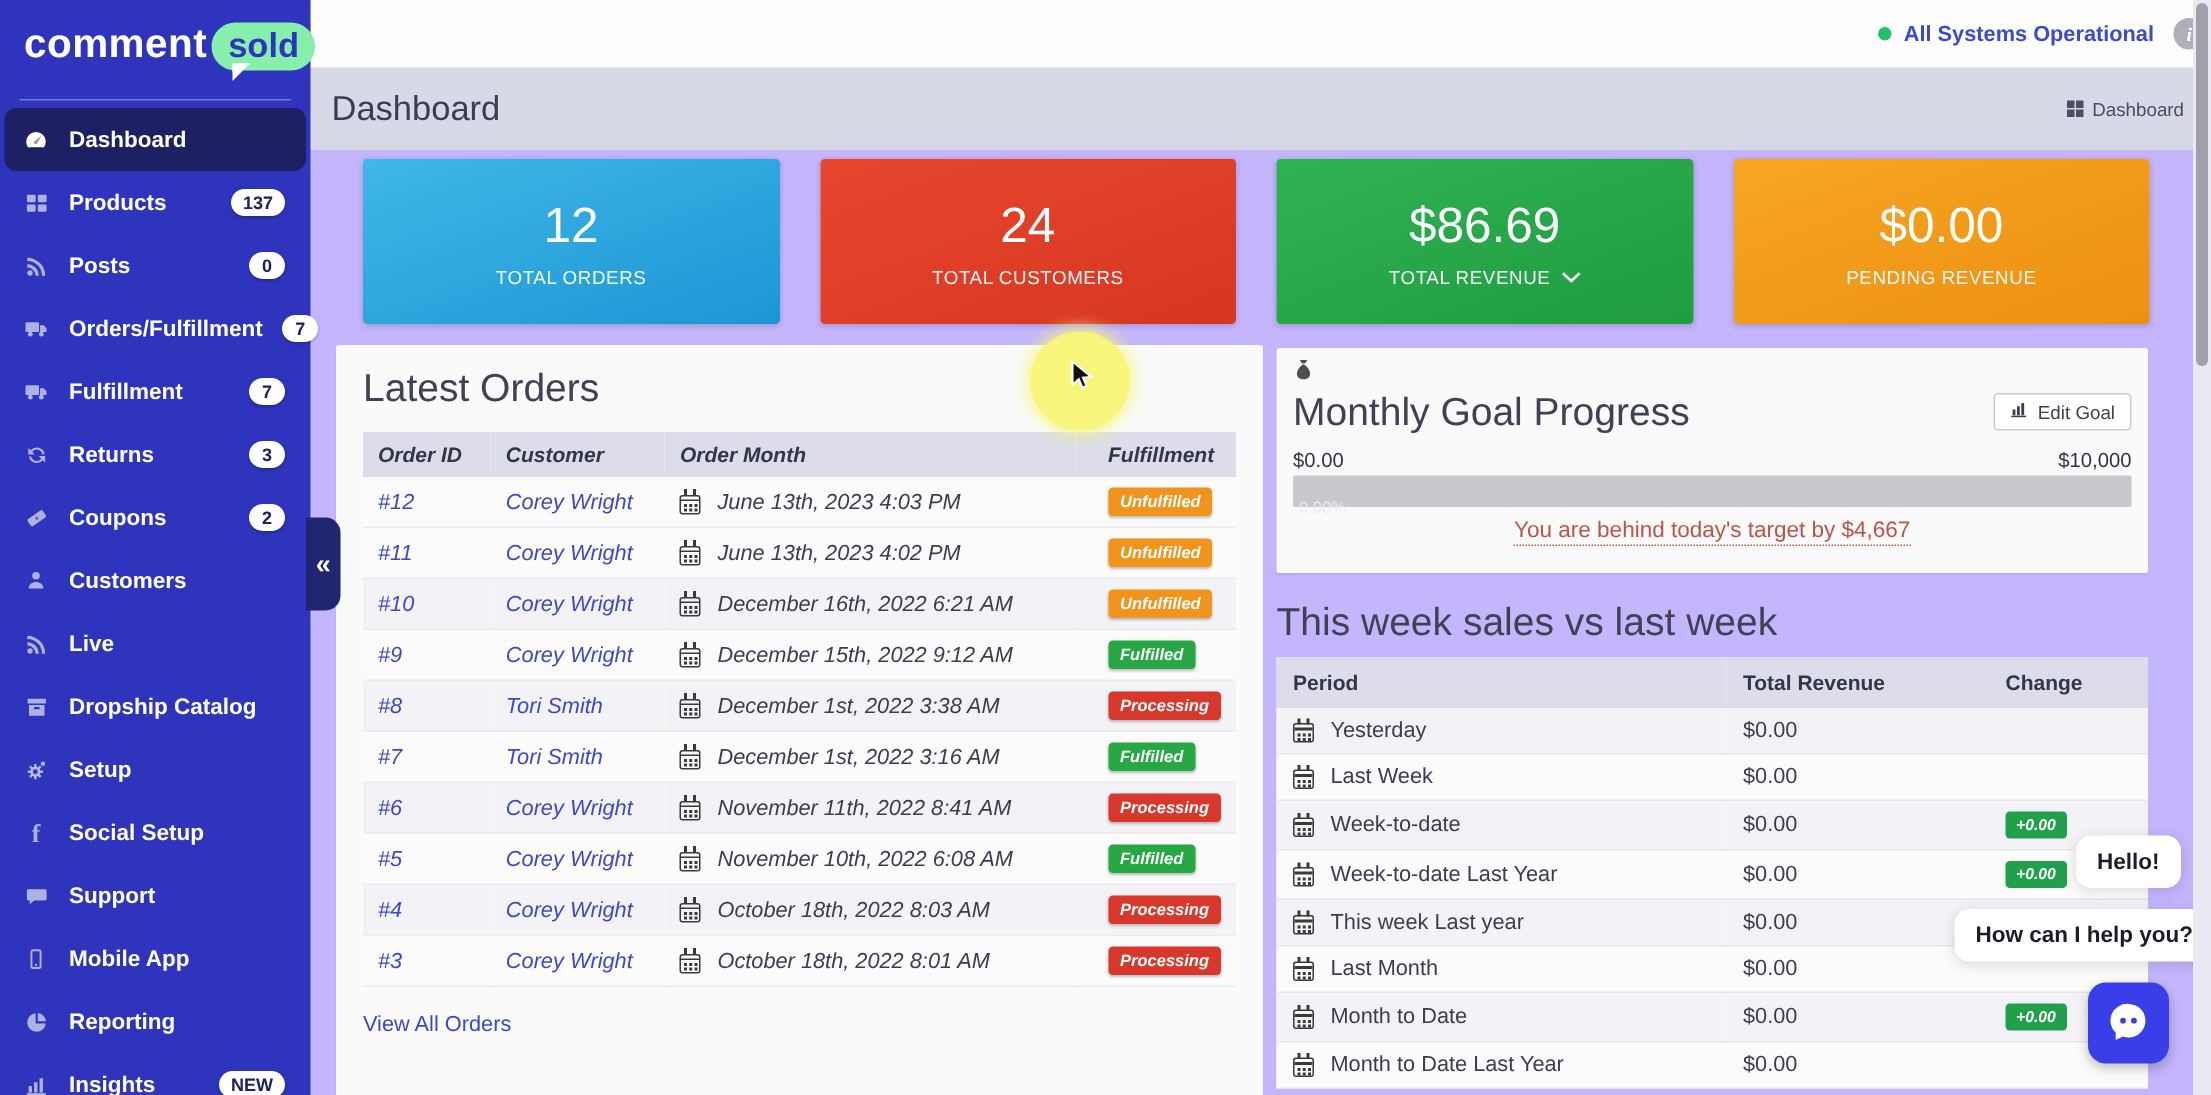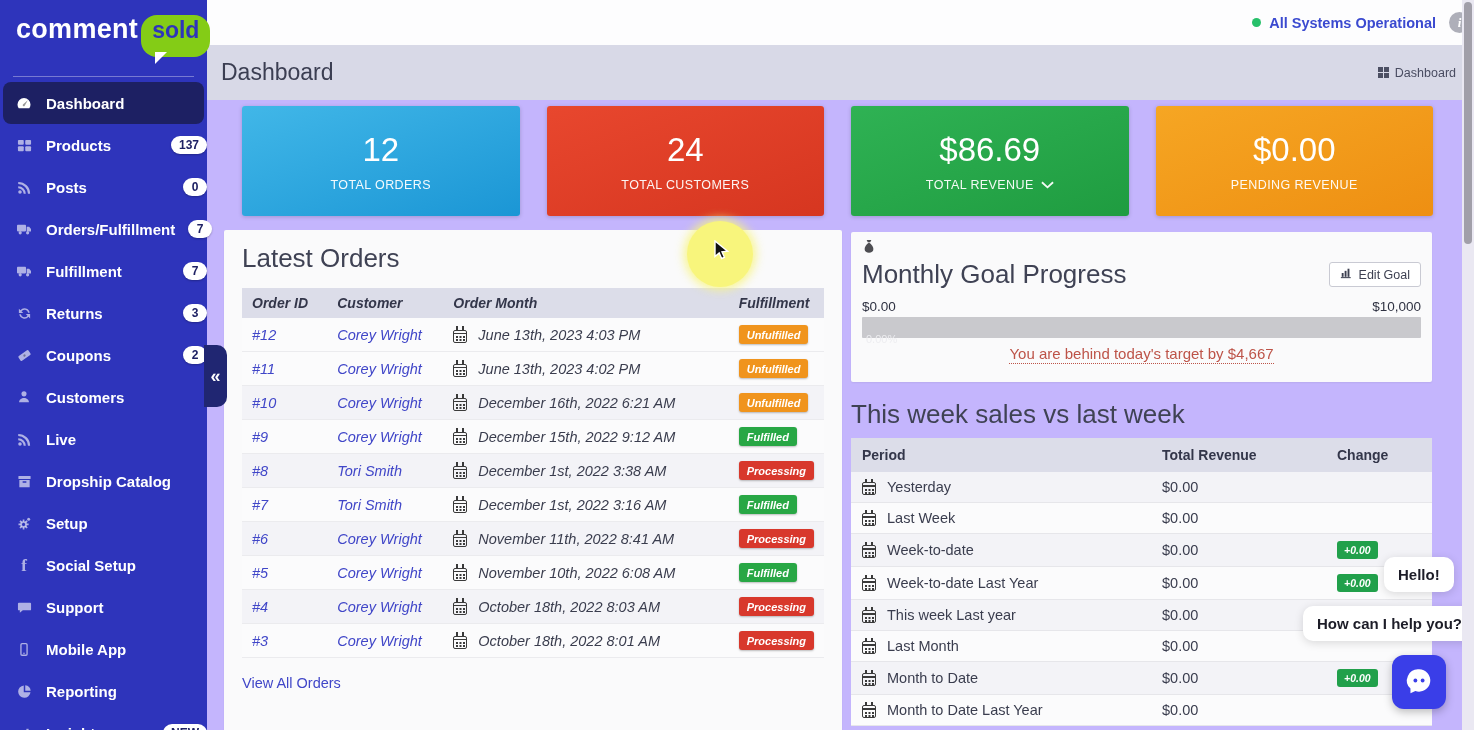--- a/index.html
+++ b/index.html
@@ -6,24 +6,24 @@
   html,body { width:1474px; height:730px; }
   body {
     position:relative; overflow:hidden;
     font-family:"Liberation Sans", sans-serif;
     background:#e4e4ef; color:#3a3d4e;
   }
   
   .sidebar { position:absolute; left:0; top:0; width:207px; height:730px; background:#2e34bb; z-index:4; }
   .logo { padding:14px 0 10px 16px; white-space:nowrap; }
   .logo-word { color:#fff; font-size:27px; font-weight:600; letter-spacing:.3px; }
-  .logo-pill { position:relative; display:inline-block; background:#84cc16; color:#2e34bb; font-size:23px; font-weight:700; border-radius:16px; padding:2px 11px 13px; margin-left:3px; }
+  .logo-pill { position:relative; display:inline-block; background:#86efac; color:#2e34bb; font-size:23px; font-weight:700; border-radius:16px; padding:2px 11px 3px; margin-left:3px; }
   .logo-pill::after { content:""; position:absolute; bottom:-7px; left:14px; border:6px solid transparent; border-top-color:#fff; border-left-color:#fff; }
   .side-divider { border-top:1px solid rgba(255,255,255,.35); margin:9px 13px 5px; }
-  .nav-item { height:42px; display:flex; align-items:center; gap:13px; padding:0 0 0 15px; color:#fff; font-size:15px; font-weight:600; cursor:pointer; }
+  .nav-item { height:42px; display:flex; align-items:center; gap:13px; padding:0 17px 0 15px; color:#fff; font-size:15px; font-weight:600; cursor:pointer; }
   .nav-item.active { background:#1d2063; border-radius:8px; margin:0 3px; padding:0 9px 0 12px; }
   .nav-icon { width:18px; display:flex; justify-content:center; color:rgba(255,255,255,.62); flex:none; }
   .nav-item.active .nav-icon { color:#fff; }
   .nav-badge { margin-left:auto; background:#fff; color:#1d2063; font-size:12px; font-weight:700; border-radius:12px; padding:2px 8px; min-width:24px; text-align:center; box-shadow:0 1px 2px rgba(0,0,0,.25); }
   .fb-glyph { font-family:"Liberation Serif", serif; font-weight:700; font-size:17px; line-height:1; }
   .collapse-tab { position:absolute; left:204px; top:345px; width:23px; height:62px; background:#202672; border-radius:0 10px 10px 0; color:#fff; display:flex; align-items:center; justify-content:center; font-size:18px; font-weight:700; z-index:5; cursor:pointer; }
   
   .main { position:absolute; left:207px; top:0; width:1267px; height:730px; }
   .topbar { height:45px; background:#fdfdfe; display:flex; align-items:center; justify-content:flex-end; padding-right:4px; }
   .status-link { display:flex; align-items:center; gap:8px; color:#3b4ad0; font-size:14.5px; font-weight:600; text-decoration:none; cursor:pointer; }

